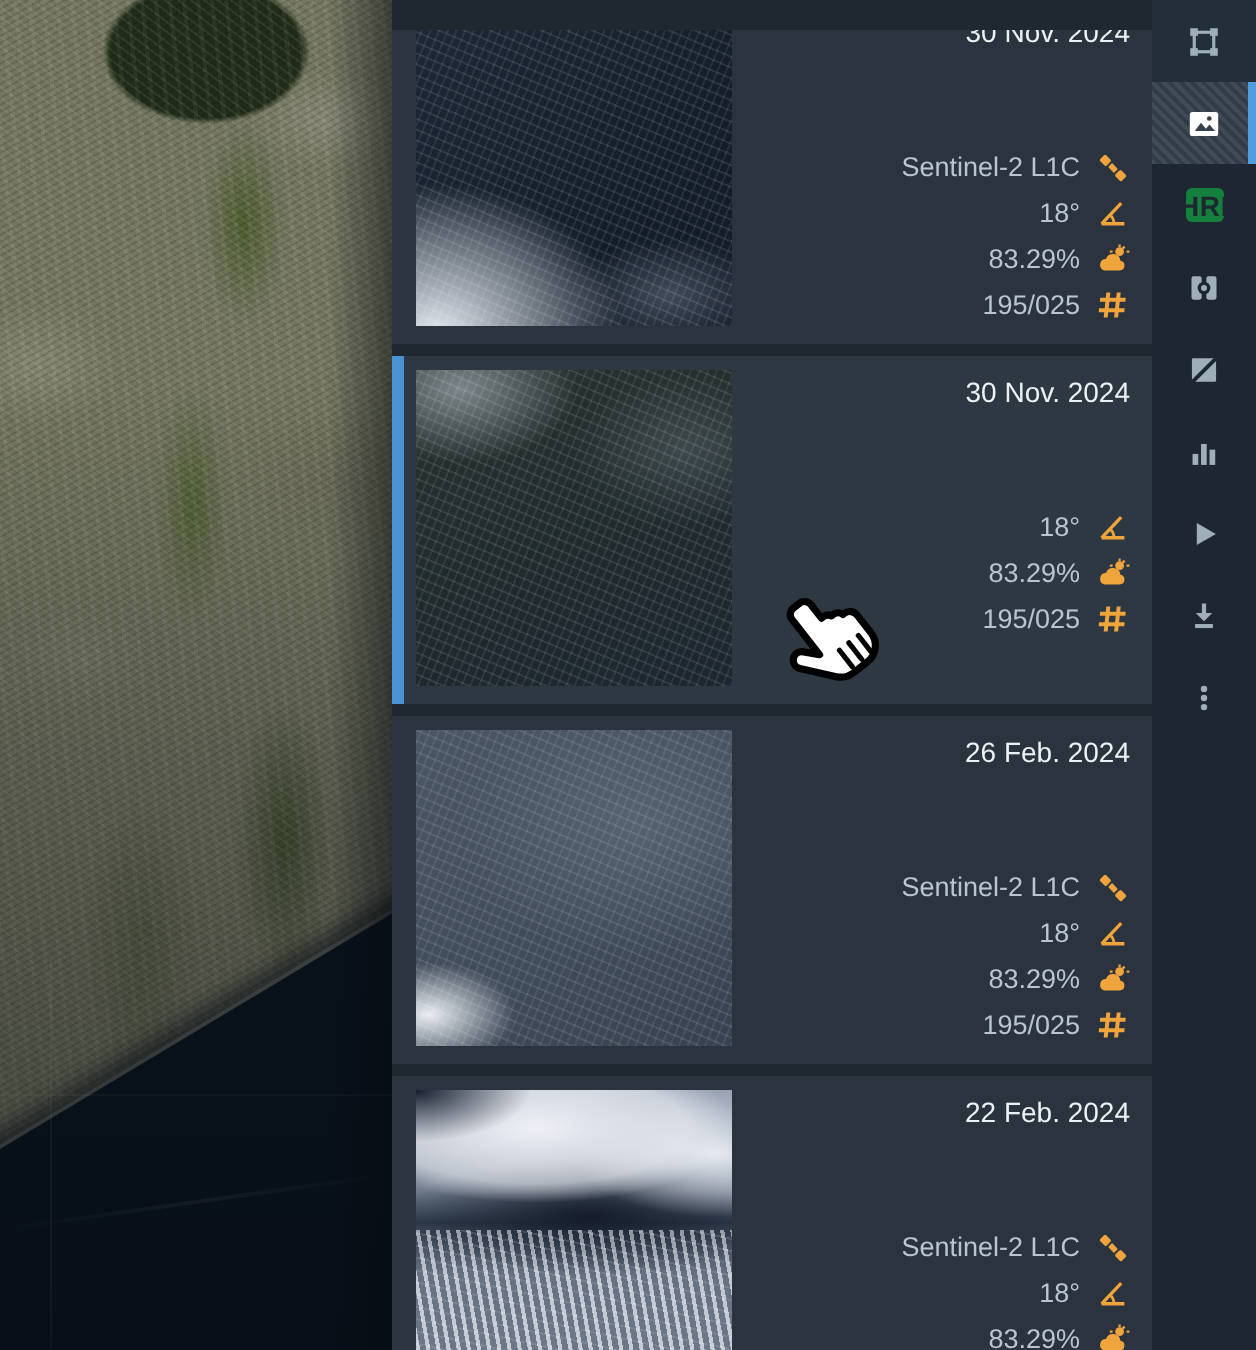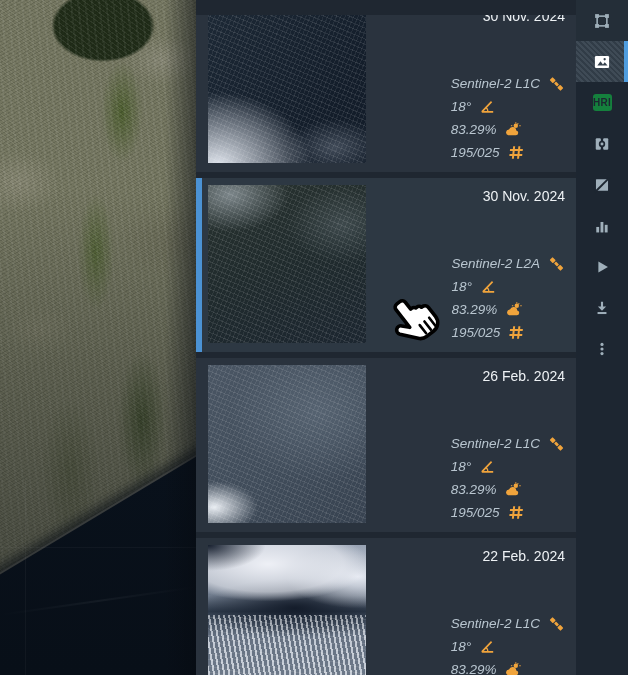--- a/index.html
+++ b/index.html
@@ -66,34 +66,34 @@
       radial-gradient(ellipse 130px 48px at 38% 12%, #eef0f6, rgba(238,240,246,.6) 58%, rgba(238,240,246,0) 78%),
       radial-gradient(ellipse 100px 44px at 95% 20%, #e6eaf2, rgba(230,234,242,0) 72%),
       radial-gradient(ellipse 120px 38px at 55% 40%, rgba(18,26,40,.95), rgba(18,26,40,0) 78%),
       linear-gradient(to bottom, #97a2b3 0%, #6f7b8c 32%, #2d3949 42%, #8793a4 58%, #9aa5b4 100%);}
   .thumb4 .ripples{position:absolute;left:0;top:44%;width:100%;height:56%;
       background-image:
         repeating-linear-gradient(80deg, rgba(250,252,255,.5) 0 2px, rgba(38,50,66,.35) 2px 5px),
         repeating-linear-gradient(12deg, rgba(255,255,255,.2) 0 1px, rgba(0,0,0,0) 1px 6px);}
   .date{position:absolute;top:10px;right:11px;font-size:14px;font-weight:500;color:#eef2f5;}
   .meta-rows{position:absolute;top:74px;right:11px;}
-  .mrow{height:23px;display:flex;align-items:center;justify-content:flex-start;gap:8px;
-        color:#b9c6d0;font-size:13.5px;font-style:italic;}
+  .mrow{height:23px;display:flex;align-items:center;justify-content:flex-end;gap:8px;
+        color:#b9c6d0;font-size:13.5px;}
   .mrow svg{color:#f0a43c;flex:none;}
 
   
   .sidebar{position:absolute;left:576px;top:0;width:52px;height:675px;background:#1d2631;--row-bg:#1d2631;}
   .srow{position:relative;width:52px;height:41px;display:flex;align-items:center;justify-content:center;
         color:#9fafba;}
   .srow.first{background:#242e38;}
   .srow.active{--row-bg:#35414d;color:#ffffff;background-color:#35414d;
       background-image:repeating-linear-gradient(45deg, rgba(255,255,255,.05) 0 2px, rgba(0,0,0,.08) 2px 4px);}
   .srow.active::after{content:"";position:absolute;right:0;top:0;width:4px;height:41px;background:#4f9ddf;}
   .hri-badge{width:19px;height:17px;border-radius:3px;background:#15803d;color:#1d2631;
-        font-size:10px;font-weight:bold;letter-spacing:.3px;display:flex;align-items:center;justify-content:center;}
+        font-size:14px;font-weight:bold;letter-spacing:.3px;display:flex;align-items:center;justify-content:center;}
 
   
   .cursor{position:absolute;left:386px;top:293px;width:62px;height:64px;pointer-events:none;}
   .cursor svg{transform:rotate(-38deg);}
 </style>
 </head>
 <body>
 
 <div class="app">
 
@@ -153,30 +153,20 @@
       </div>
     </div>
 
     <div class="item selected" style="top:163px">
       <div class="sel-bar"></div>
       <div class="thumb thumb2">
           <div class="speck"></div>
         </div>
       <div class="date">30 Nov. 2024</div>
       <div class="meta-rows">
-        <div class="mrow">
-            <span>Sentinel-2 L2A</span>
-          <svg width="17" height="17" viewBox="0 0 17 17">
-              <g transform="rotate(45 8.5 9)" fill="currentColor">
-                <rect x="0.8" y="6.9" width="4.6" height="4.2" rx="0.8"></rect>
-                <rect x="11.6" y="6.9" width="4.6" height="4.2" rx="0.8"></rect>
-                <rect x="6.4" y="7.6" width="4.2" height="2.8" rx="0.4"></rect>
-              </g>
-            </svg>
-          </div>
         <div class="mrow">
             <span>18°</span>
           <svg width="17" height="17" viewBox="0 0 17 17" fill="none" stroke="currentColor" stroke-width="1.7">
               <path d="M2.8 13.9H14.2M2.8 13.9L12.6 3.6"></path>
               <path d="M9 13.9A6 6 0 0 0 7.1 9.5" stroke-width="1.4"></path>
             </svg>
           </div>
         <div class="mrow">
             <span>83.29%</span>
           <svg width="17" height="17" viewBox="0 0 17 17">

